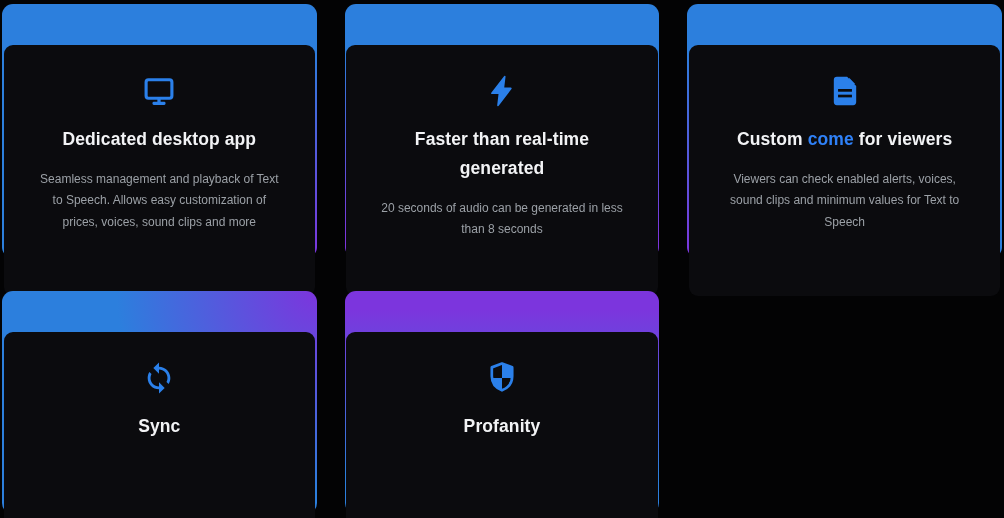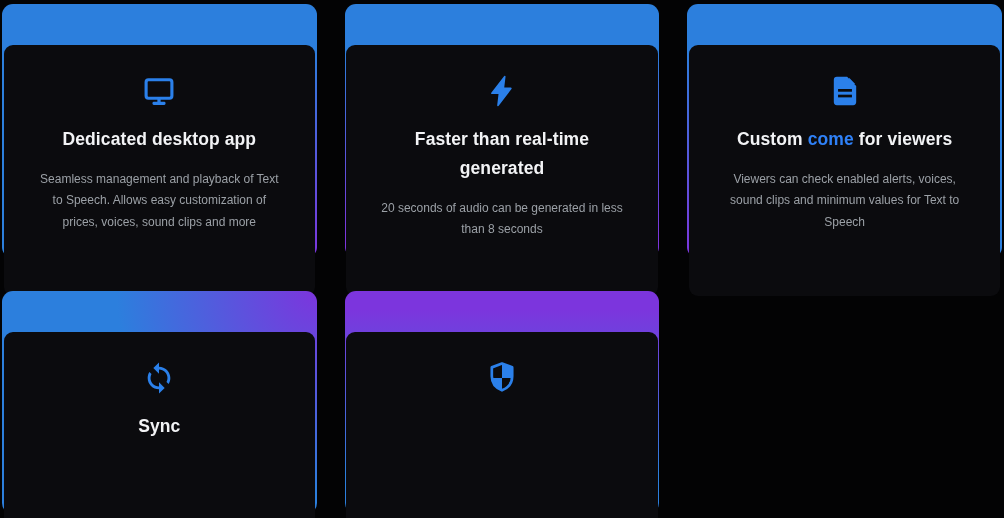--- a/index.html
+++ b/index.html
@@ -153,17 +153,18 @@
             </clipPath>
           </defs>
           <g clip-path="url(#shield-clip)">
             <rect x="0" y="0" width="24" height="24" fill="currentColor"></rect>
             <rect class="shield-dark" x="0" y="0" width="12" height="12"></rect>
             <rect class="shield-dark" x="12" y="12" width="12" height="12"></rect>
           </g>
           <path d="M12 1.8 4.8 4.5v6.2c0 4.9 3.1 8.3 7.2 10 4.1-1.7 7.2-5.1 7.2-10V4.5Z" fill="none" stroke="currentColor" stroke-width="1.9" stroke-linejoin="round"></path>
         </svg>
       </div>
+      <h3 class="card-title">Profanity</h3>
     </div>
   </div>
 
 
 </div>
 
 </body></html>

